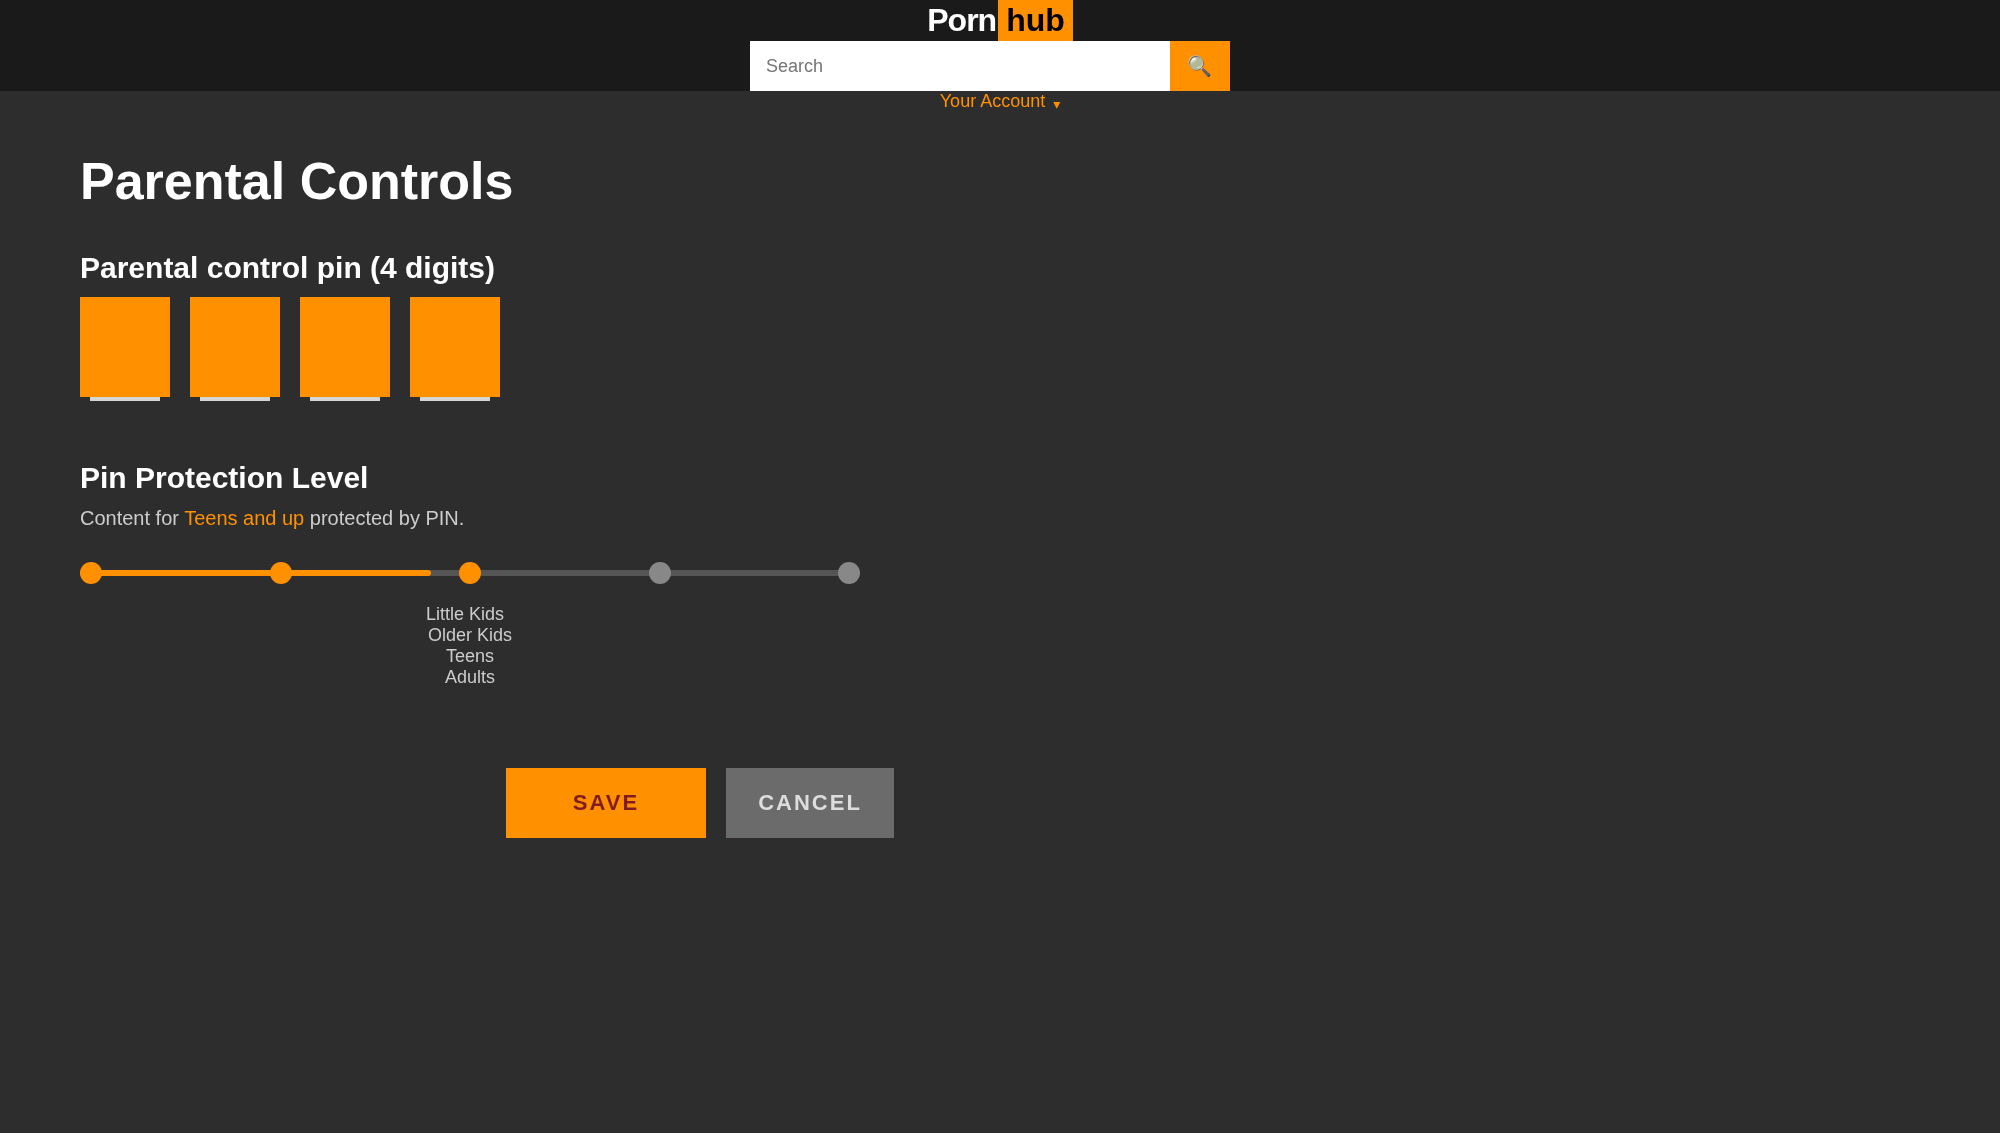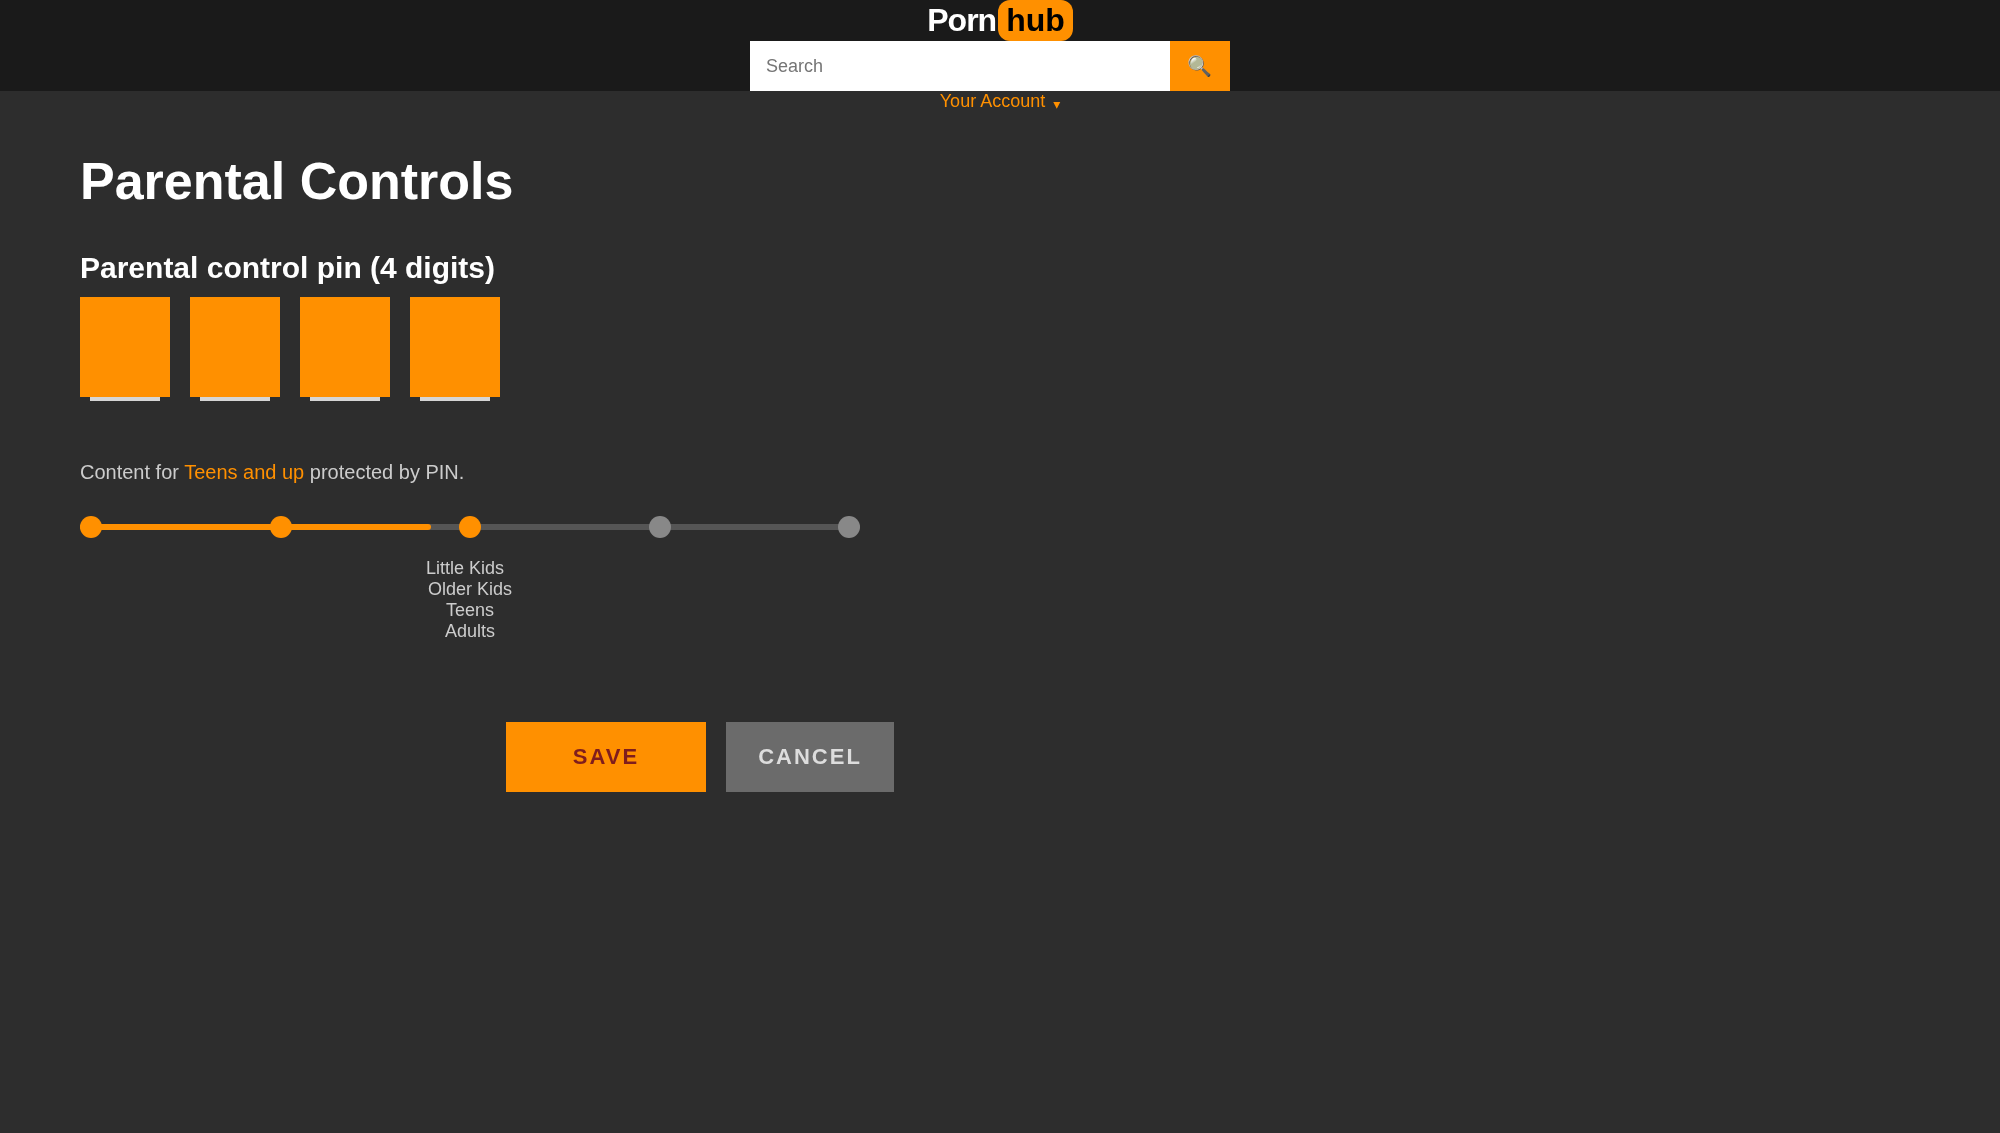--- a/index.html
+++ b/index.html
@@ -39,21 +39,21 @@
       color: #ffffff;
       letter-spacing: -1px;
     }
 
     .logo-hub {
       background-color: #ff9000;
       color: #000000;
       font-size: 32px;
       font-weight: bold;
       padding: 2px 8px;
-      border-radius: 12px;
+      border-radius: 0;
       margin-left: 2px;
     }
 
     .search-container {
       display: flex;
       align-items: flex-start;
       width: 500px;
     }
 
     .search-input {
@@ -322,20 +322,21 @@
         <div class="pin-underline"></div>
       </div>
       <div class="pin-input-wrapper">
         <input class="pin-box" type="password" maxlength="1" style="">
         <div class="pin-underline"></div>
       </div>
     </div>
   </section>
 
   <section class="protection-section">
+    <h2 class="section-title">Pin Protection Level</h2>
     <p class="protection-description">
       <span>Content for </span>
       <span class="highlight">Teens and up</span>
       <span> protected by PIN.</span>
     </p>
 
     <div class="slider-container">
       <div class="slider-track">
         <div class="slider-track-filled"></div>
         <div class="slider-dots">

